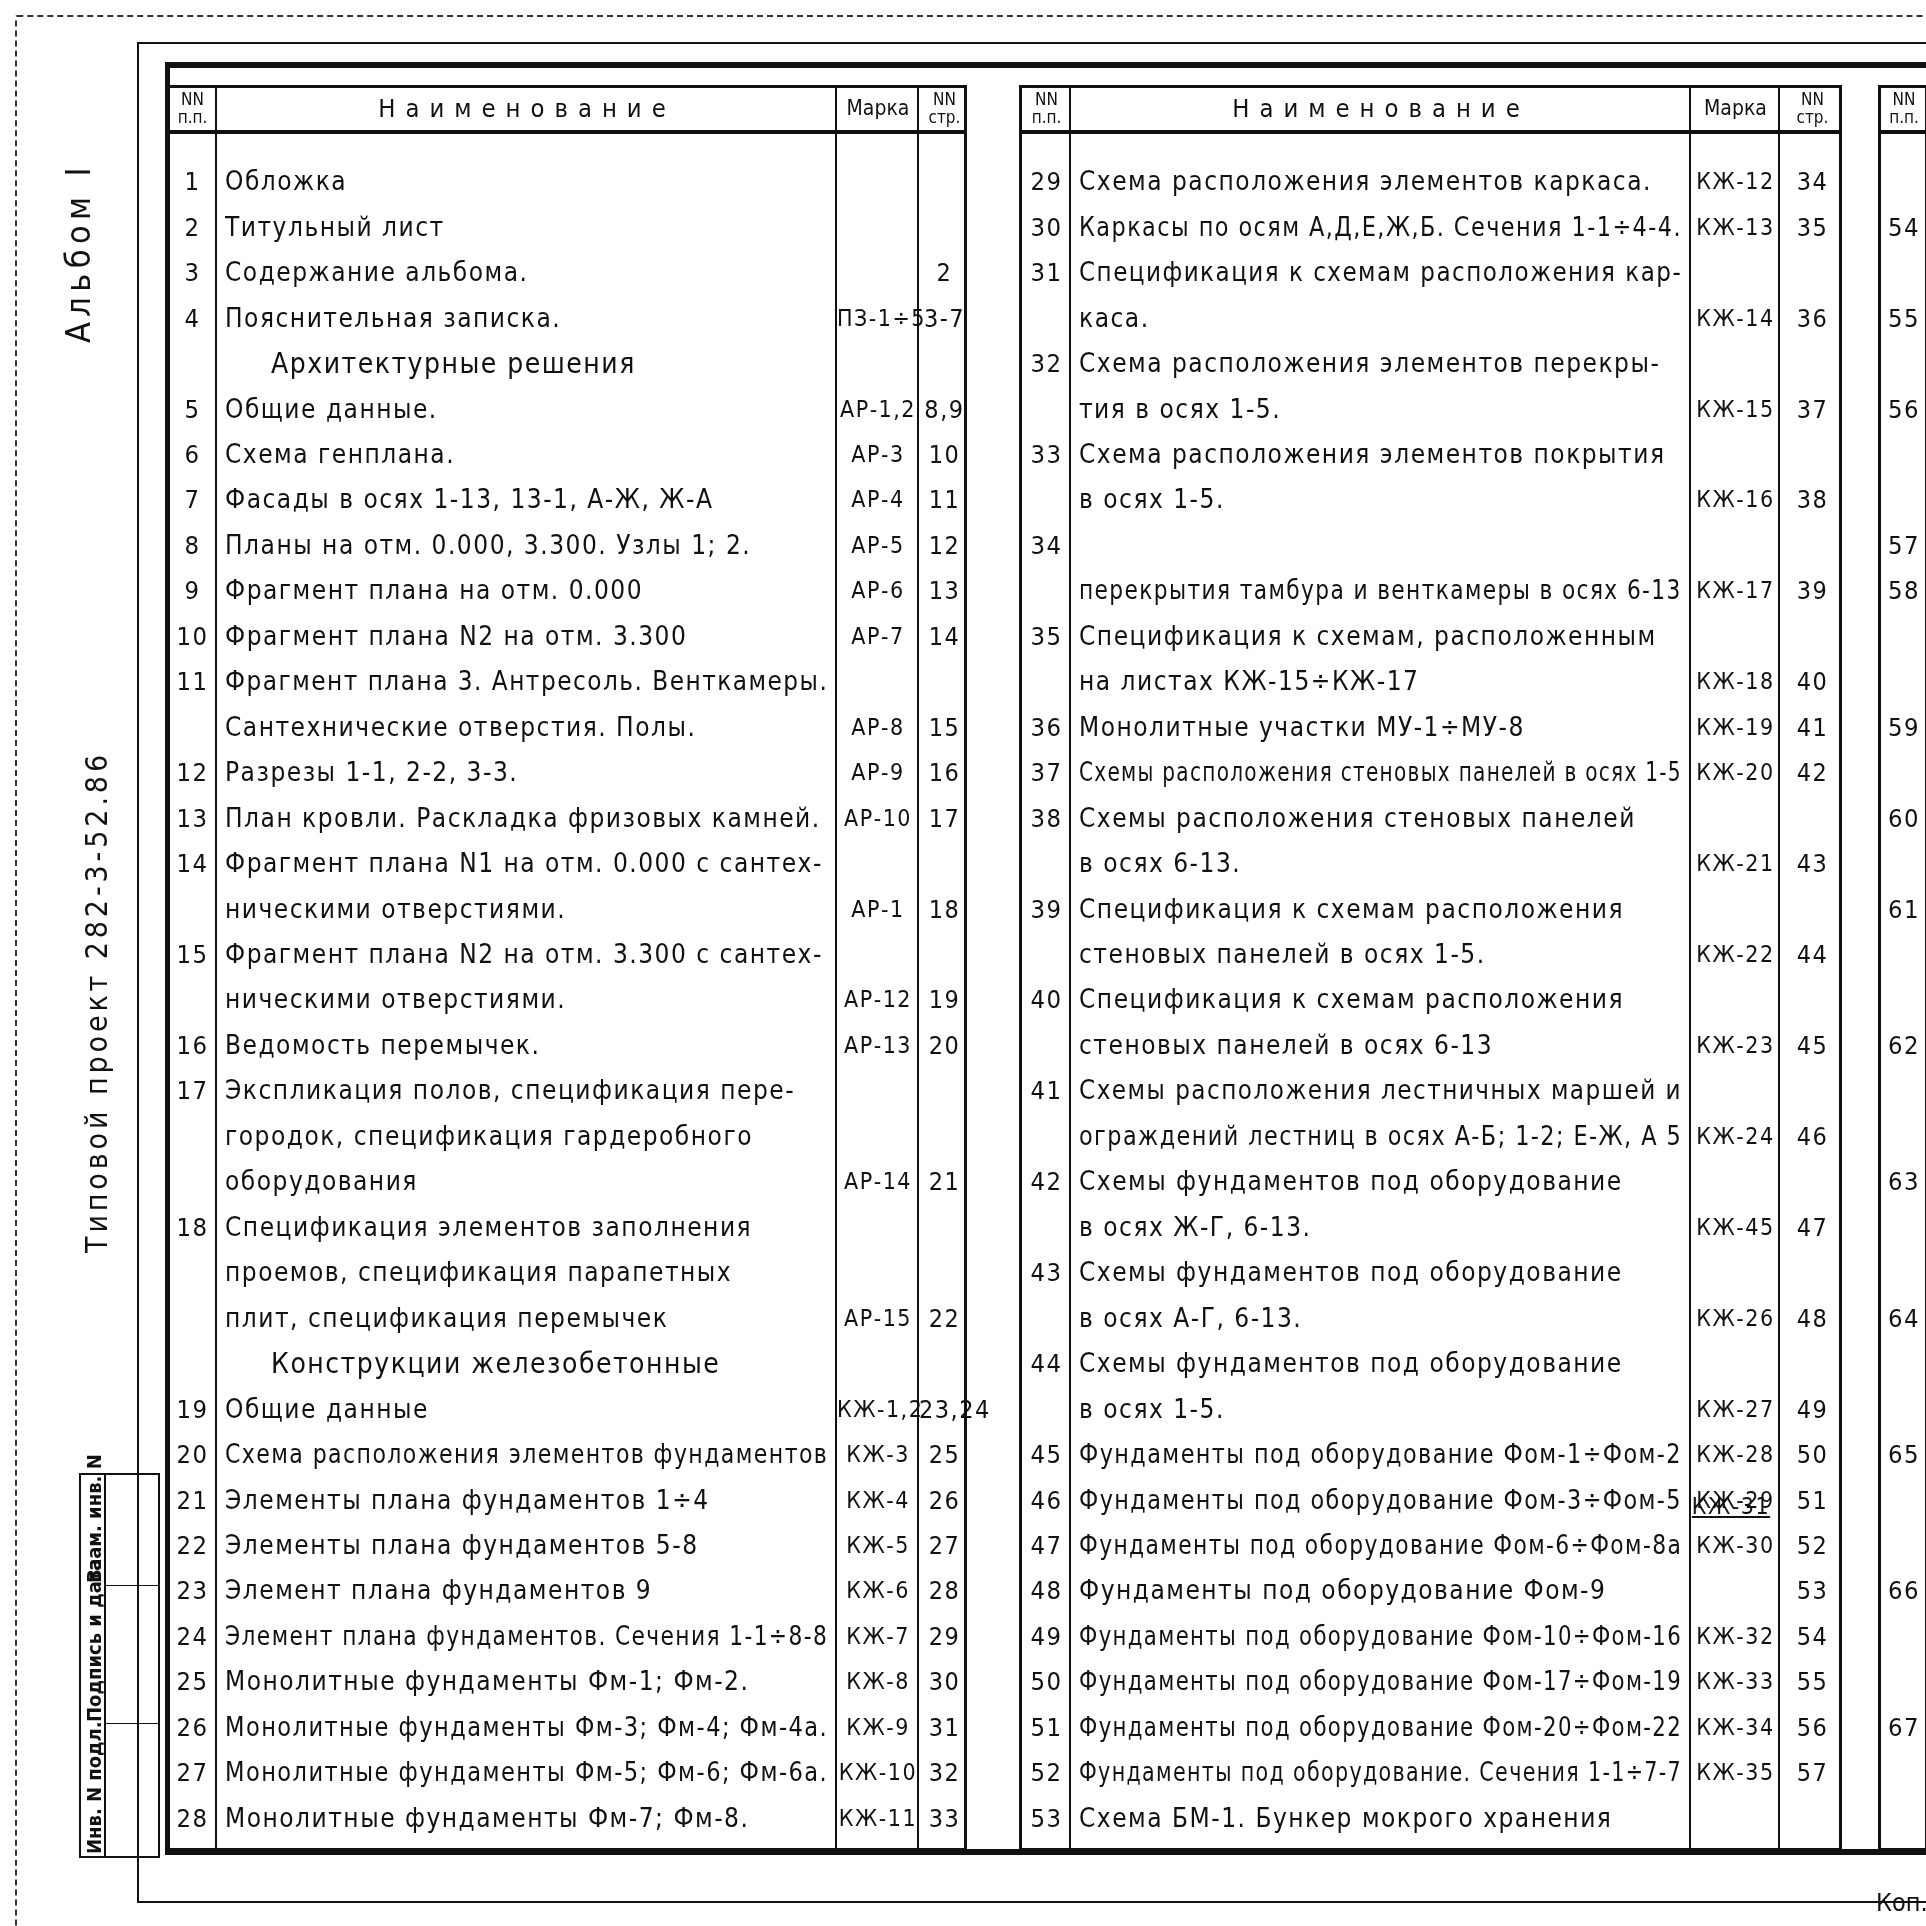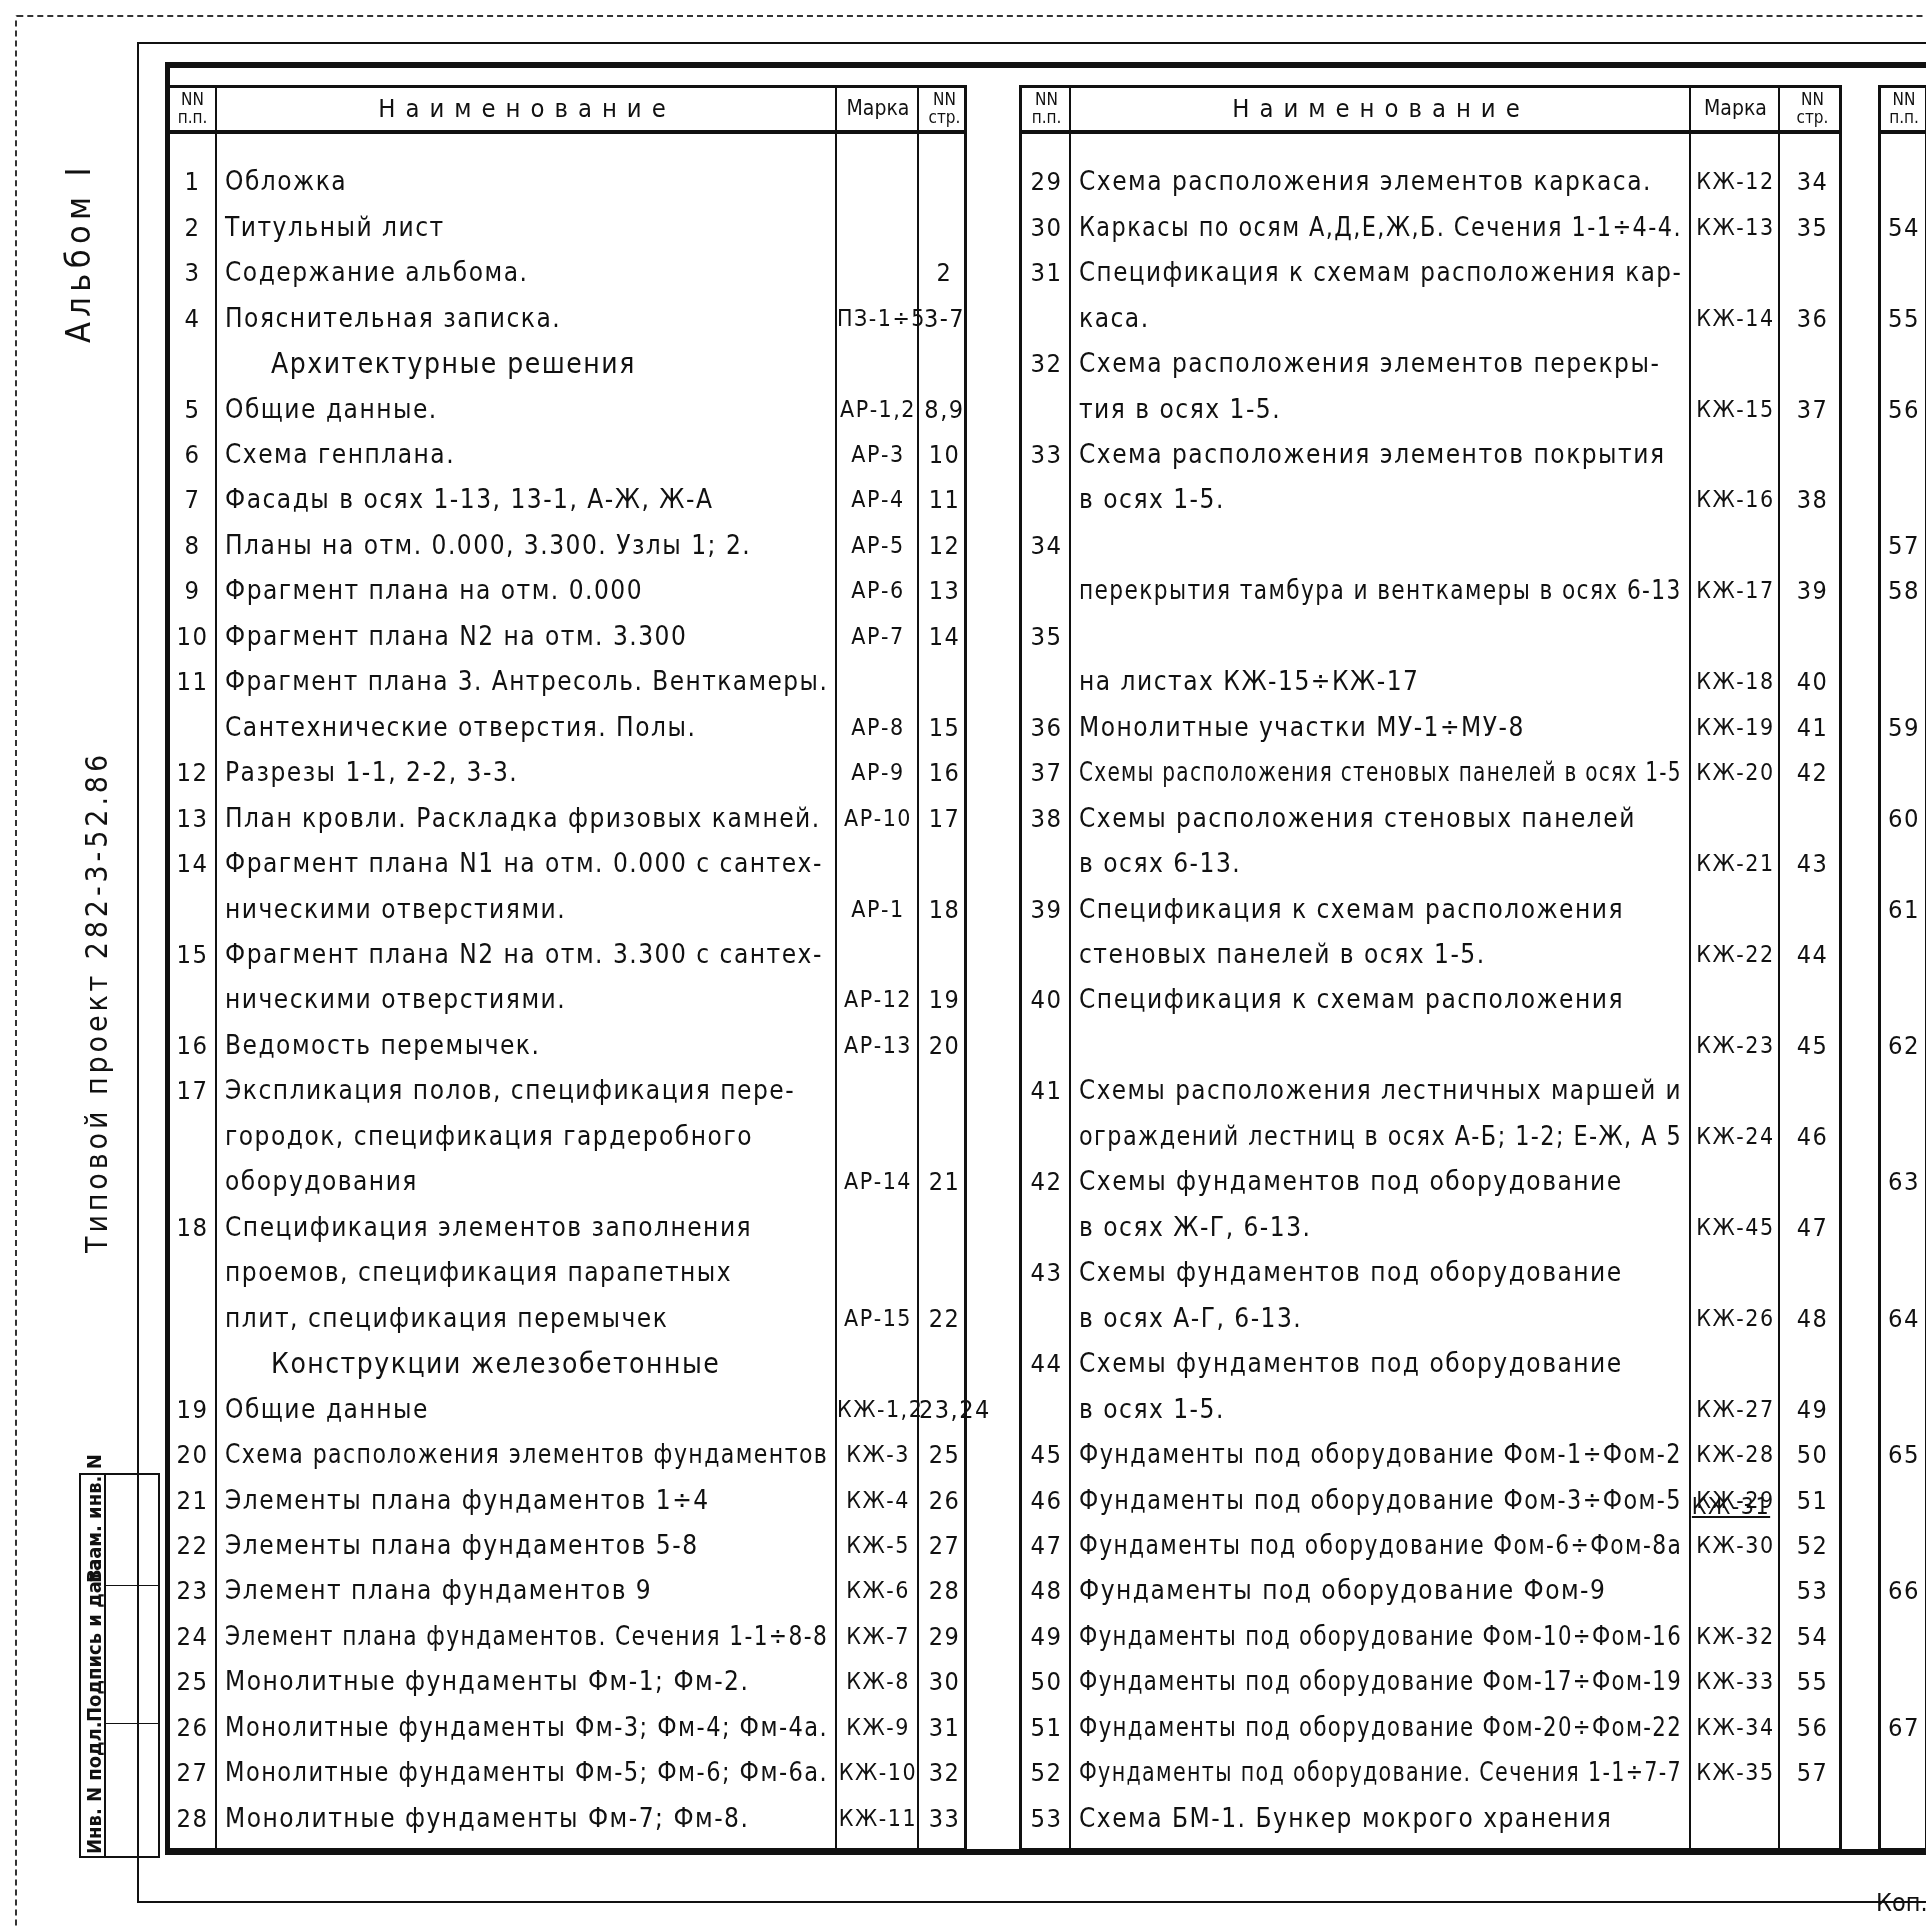--- a/index.html
+++ b/index.html
@@ -236,20 +236,21 @@
       <div class="line num" style="top: 344px; left: 0px; width: 49px;">33</div>
       <div class="line txt" style="top: 344px; left: 57px; width: 609px;">Схема расположения элементов покрытия</div>
       <div class="line txt" style="top: 389px; left: 57px; width: 609px;">в осях 1-5.</div>
       <div class="line mark" style="top: 389px; left: 669px; width: 89px;">КЖ-16</div>
       <div class="line pg" style="top: 389px; left: 758px; width: 65px;">38</div>
       <div class="line num" style="top: 435px; left: 0px; width: 49px;">34</div>
       <div class="line txt" style="top: 480px; left: 57px; width: 656px; transform-origin: left center; transform: scaleX(0.928);">перекрытия тамбура и венткамеры в осях 6-13</div>
       <div class="line mark" style="top: 480px; left: 669px; width: 89px;">КЖ-17</div>
       <div class="line pg" style="top: 480px; left: 758px; width: 65px;">39</div>
       <div class="line num" style="top: 526px; left: 0px; width: 49px;">35</div>
+      <div class="line txt" style="top: 526px; left: 57px; width: 609px;">Спецификация к схемам, расположенным</div>
       <div class="line txt" style="top: 571px; left: 57px; width: 609px;">на листах КЖ-15÷КЖ-17</div>
       <div class="line mark" style="top: 571px; left: 669px; width: 89px;">КЖ-18</div>
       <div class="line pg" style="top: 571px; left: 758px; width: 65px;">40</div>
       <div class="line num" style="top: 617px; left: 0px; width: 49px;">36</div>
       <div class="line txt" style="top: 617px; left: 57px; width: 609px;">Монолитные участки МУ-1÷МУ-8</div>
       <div class="line mark" style="top: 617px; left: 669px; width: 89px;">КЖ-19</div>
       <div class="line pg" style="top: 617px; left: 758px; width: 65px;">41</div>
       <div class="line num" style="top: 662px; left: 0px; width: 49px;">37</div>
       <div class="line txt" style="top: 662px; left: 57px; width: 709px; transform-origin: left center; transform: scaleX(0.858);">Схемы расположения стеновых панелей в осях 1-5</div>
       <div class="line mark" style="top: 662px; left: 669px; width: 89px;">КЖ-20</div>
@@ -259,20 +260,21 @@
       <div class="line txt" style="top: 753px; left: 57px; width: 609px;">в осях 6-13.</div>
       <div class="line mark" style="top: 753px; left: 669px; width: 89px;">КЖ-21</div>
       <div class="line pg" style="top: 753px; left: 758px; width: 65px;">43</div>
       <div class="line num" style="top: 799px; left: 0px; width: 49px;">39</div>
       <div class="line txt" style="top: 799px; left: 57px; width: 609px;">Спецификация к схемам расположения</div>
       <div class="line txt" style="top: 844px; left: 57px; width: 609px;">стеновых панелей в осях 1-5.</div>
       <div class="line mark" style="top: 844px; left: 669px; width: 89px;">КЖ-22</div>
       <div class="line pg" style="top: 844px; left: 758px; width: 65px;">44</div>
       <div class="line num" style="top: 889px; left: 0px; width: 49px;">40</div>
       <div class="line txt" style="top: 889px; left: 57px; width: 609px;">Спецификация к схемам расположения</div>
+      <div class="line txt" style="top: 935px; left: 57px; width: 609px;">стеновых панелей в осях 6-13</div>
       <div class="line mark" style="top: 935px; left: 669px; width: 89px;">КЖ-23</div>
       <div class="line pg" style="top: 935px; left: 758px; width: 65px;">45</div>
       <div class="line num" style="top: 980px; left: 0px; width: 49px;">41</div>
       <div class="line txt" style="top: 980px; left: 57px; width: 615px; transform-origin: left center; transform: scaleX(0.99);">Схемы расположения лестничных маршей и</div>
       <div class="line txt" style="top: 1026px; left: 57px; width: 637px; transform-origin: left center; transform: scaleX(0.956);">ограждений лестниц в осях А-Б; 1-2; Е-Ж, А 5</div>
       <div class="line mark" style="top: 1026px; left: 669px; width: 89px;">КЖ-24</div>
       <div class="line pg" style="top: 1026px; left: 758px; width: 65px;">46</div>
       <div class="line num" style="top: 1071px; left: 0px; width: 49px;">42</div>
       <div class="line txt" style="top: 1071px; left: 57px; width: 609px;">Схемы фундаментов под оборудование</div>
       <div class="line txt" style="top: 1117px; left: 57px; width: 609px;">в осях Ж-Г, 6-13.</div>

